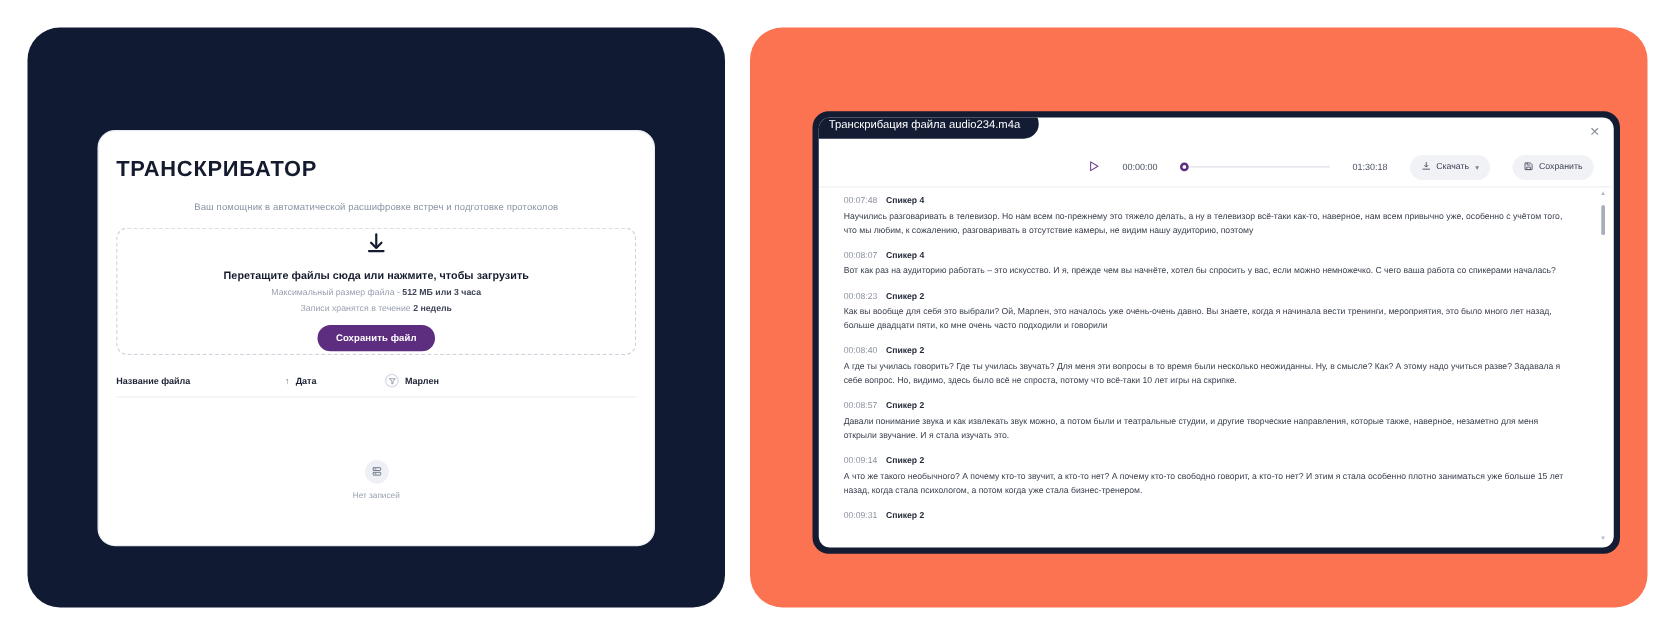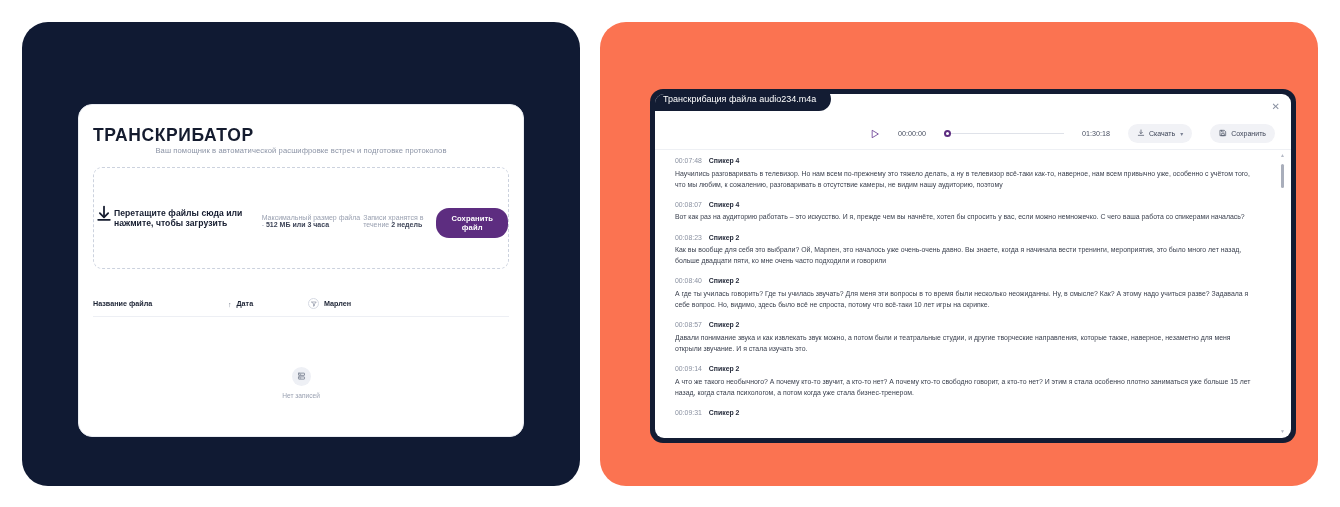--- a/index.html
+++ b/index.html
@@ -31,29 +31,29 @@
     font-size: 17.5px;
     font-weight: bold;
     letter-spacing: 0.6px;
     color: #141b2e;
     margin-top: 4px;
   }
   .app-sub {
     text-align: center;
     font-size: 7.6px;
     color: #8b93a5;
-    margin-top: 0;
+    margin-top: 15px;
     letter-spacing: 0.1px;
   }
   .dropzone {
     margin-top: 12px;
     height: 102px;
     border: 1px dashed #ccd2de;
     border-radius: 9px;
-    display: flex; flex-direction: row;
+    display: flex; flex-direction: column;
     align-items: center; justify-content: center;
     gap: 0px;
   }
   .dl-icon { margin-bottom: 5px; }
   .dz-main {
     font-size: 8.6px; font-weight: bold; color: #141b2e;
     letter-spacing: 0.05px;
   }
   .dz-sub {
     font-size: 7px; color: #9aa1b1; margin-top: 6px;
@@ -67,21 +67,21 @@
     border-radius: 13px;
     font-size: 7.6px;
     font-weight: bold;
     padding: 6px 15px;
     font-family: "Liberation Sans", sans-serif;
     cursor: pointer;
     letter-spacing: 0.1px;
   }
 
   
-  .tbl { margin-top: 29px; }
+  .tbl { margin-top: 15px; }
   .tbl-head {
     display: flex; align-items: center;
     border-bottom: 1px solid #edeff4;
     padding-bottom: 7px;
   }
   .th {
     font-size: 7.2px; font-weight: bold; color: #1b2233;
     display: flex; align-items: center; gap: 5px;
   }
   .th.name { width: 135px; }

